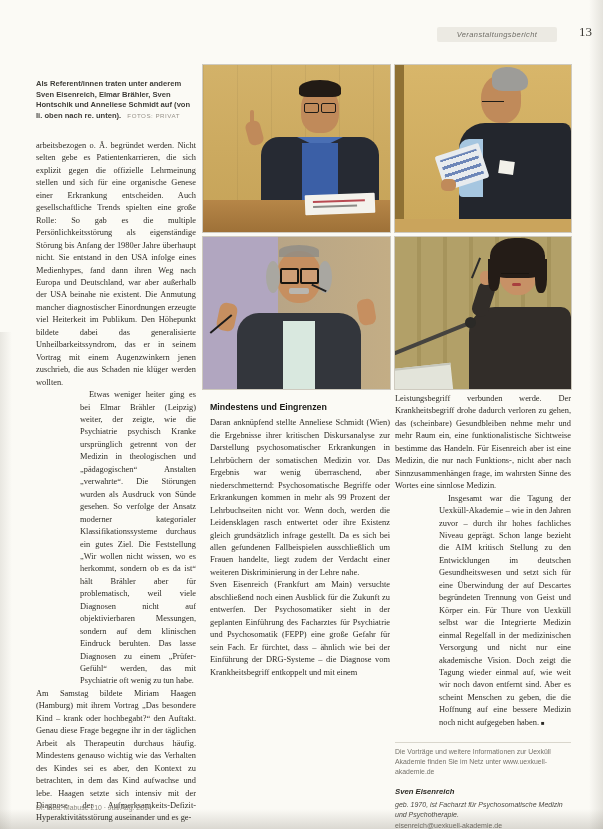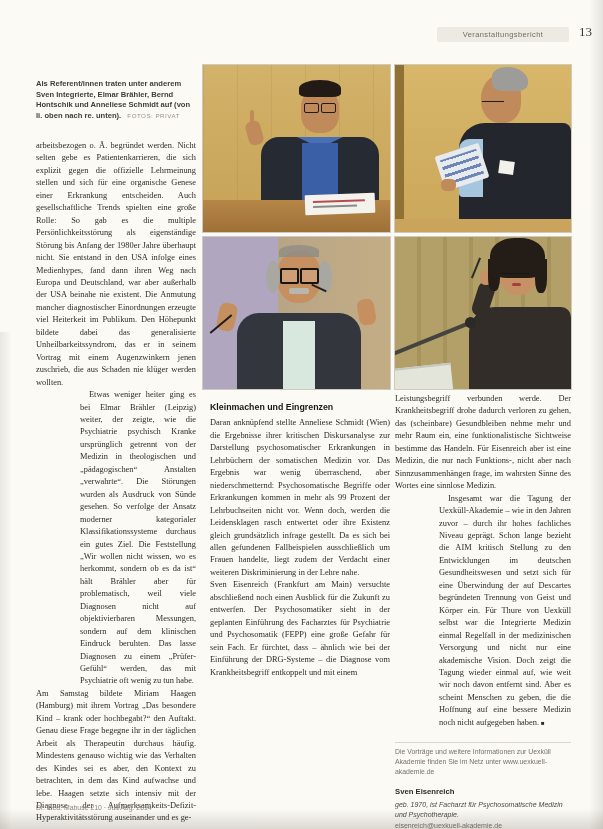--- a/index.html
+++ b/index.html
@@ -6,41 +6,41 @@
   .page{position:relative;width:603px;height:829px;background:#fbfaf5;overflow:hidden;
         font-family:"Liberation Serif",serif;color:#2e2c27;}
   
   .edge{position:absolute;pointer-events:none;}
   .edge-bottom{left:0;bottom:0;width:100%;height:20px;background:linear-gradient(0deg,rgba(70,62,48,.18),rgba(70,62,48,0));}
   .edge-right{right:0;top:0;width:14px;height:100%;background:linear-gradient(270deg,rgba(70,62,48,.12),rgba(70,62,48,0));}
   .edge-left{left:0;bottom:0;width:12px;height:60%;background:linear-gradient(90deg,rgba(70,62,48,.10),rgba(70,62,48,0));}
 
   .rubric-tab{position:absolute;top:27px;left:437px;min-width:120px;height:15px;background:#eceae3;
         border-radius:2px;display:flex;align-items:center;justify-content:center;
-        font-family:"Liberation Sans",sans-serif;font-size:7.5px;color:#6f6d66;letter-spacing:.4px;padding:0 6px;}
+        font-family:"Liberation Sans",sans-serif;font-size:7.5px;color:#6f6d66;letter-spacing:.4px;padding:0 0;font-style:italic;}
   .pagenum{position:absolute;top:24px;left:579px;font-size:13px;color:#3c3a35;}
 
   .caption{position:absolute;left:36px;top:79px;width:162px;font-family:"Liberation Sans",sans-serif;
         font-weight:bold;font-size:7.6px;line-height:10.6px;color:#403e3a;}
   .caption .credit{font-weight:normal;font-size:6.2px;color:#97928a;letter-spacing:.5px;text-transform:uppercase;margin-left:4px;}
 
   .col{position:absolute;font-size:8.4px;line-height:12.45px;text-align:justify;}
   .col p{margin:0;}
   .col p.indent{text-indent:9px;margin-left:44px;}
   .col1{left:36px;top:140px;width:160px;}
   .col2{left:210px;top:393px;width:180px;}
   .col3{left:395px;top:393px;width:176px;}
   .subhead{font-family:"Liberation Sans",sans-serif;font-weight:bold;font-size:8.8px;color:#1a1916;
         margin:8px 0 4px;text-align:left;}
   .endmark{font-size:6px;color:#2e2c27;margin-left:2px;}
 
   .note{margin-top:13px;padding-top:4px;border-top:1px solid #d9d6cc;font-family:"Liberation Sans",sans-serif;
         font-size:6.9px;line-height:9.7px;color:#75726a;text-align:left;}
   .author{margin-top:10px;font-family:"Liberation Sans",sans-serif;text-align:left;}
-  .author .name{font-size:7.7px;font-weight:bold;color:#2e2c27;margin:0;}
+  .author .name{font-size:7.7px;font-weight:bold;font-style:italic;color:#2e2c27;margin:0;}
   .author .bio{font-size:7px;line-height:9.7px;font-style:italic;color:#4a4842;margin:1px 0 0;}
   .author .email{font-size:7px;color:#75726a;margin:1px 0 0;}
 
   .footer{position:absolute;left:36px;top:804px;font-family:"Liberation Sans",sans-serif;font-size:6.9px;color:#8a867d;}
 
   
   .photo{position:absolute;overflow:hidden;box-shadow:0 0 0 1px rgba(90,80,50,.28);}
   .photo *{position:absolute;}
   #photoA{left:203px;top:65px;width:187px;height:167px;background:linear-gradient(180deg,#d3b269,#c5a257);}
   #photoB{left:395px;top:65px;width:176px;height:167px;background:linear-gradient(180deg,#d8b66a,#caa75a);}
@@ -115,21 +115,21 @@
 <body>
 
 <div class="page">
 
   <div class="rubric-tab">
     <span>Veranstaltungsbericht</span>
   </div>
   <div class="pagenum">13</div>
 
   <div class="caption">
-    <span>Als Referent/innen traten unter anderem Sven Integrierte, Elmar Brähler, Bernd Hontschik und Anneliese Schmidt auf (von li. oben nach re. unten).</span>
+    <span>Als Referent/innen traten unter anderem Sven Eisenreich, Elmar Brähler, Sven Hontschik und Anneliese Schmidt auf (von li. oben nach re. unten).</span>
     <span class="credit">Fotos: privat</span>
   </div>
 
   <div class="photo" id="photoA">
     <div class="panels"></div>
     <div class="pa-torso"></div>
     <div class="pa-collar"></div>
     <div class="pa-shirt"></div>
     <div class="pa-head"></div>
     <div class="pa-hair"></div>
@@ -193,21 +193,21 @@
     <div class="pd-laptop"></div>
   </div>
 
   <div class="col col1">
     <p>arbeitsbezogen o. Ä. begründet werden. Nicht selten gebe es Patientenkarrieren, die sich explizit gegen die offizielle Lehrmeinung stellen und sich für eine organische Genese einer Erkrankung entscheiden. Auch gesellschaftliche Trends spielten eine große Rolle: So gab es die multiple Persönlichkeitsstörung als eigenständige Störung bis Anfang der 1980er Jahre überhaupt nicht. Sie entstand in den USA infolge eines Medienhypes, fand dann ihren Weg nach Europa und Deutschland, war aber außerhalb der USA beinahe nie existent. Die Anmutung mancher diagnostischer Einordnungen erzeugte viel Heiterkeit im Publikum. Den Höhepunkt bildete dabei das generalisierte Unheilbarkeitssyndrom, das er in seinem Vortrag mit einem Augenzwinkern jenen zuschrieb, die aus Schaden nie klüger werden wollten.</p>
     <p class="indent">Etwas weniger heiter ging es bei Elmar Brähler (Leipzig) weiter, der zeigte, wie die Psychiatrie psychisch Kranke ursprünglich getrennt von der Medizin in theologischen und „pädagogischen“ Anstalten „verwahrte“. Die Störungen wurden als Ausdruck von Sünde gesehen. So verfolge der Ansatz moderner kategorialer Klassifikationssysteme durchaus ein gutes Ziel. Die Feststellung „Wir wollen nicht wissen, wo es herkommt, sondern ob es da ist“ hält Brähler aber für problematisch, weil viele Diagnosen nicht auf objektivierbaren Messungen, sondern auf dem klinischen Eindruck beruhten. Das lasse Diagnosen zu einem „Prüfer-Gefühl“ werden, das mit Psychiatrie oft wenig zu tun habe.</p>
     <p>Am Samstag bildete Miriam Haagen (Hamburg) mit ihrem Vortrag „Das besondere Kind – krank oder hochbegabt?“ den Auftakt. Genau diese Frage begegne ihr in der täglichen Arbeit als Therapeutin durchaus häufig. Mindestens genauso wichtig wie das Verhalten des Kindes sei es aber, den Kontext zu betrachten, in dem das Kind aufwachse und lebe. Haagen setzte sich intensiv mit der Diagnose der Aufmerksamkeits-Defizit-Hyperaktivitätsstörung auseinander und es ge-</p>
   </div>
 
   <div class="col col2">
-    <div class="subhead">Kleinmachen und Eingrenzen</div>
+    <div class="subhead">Mindestens und Eingrenzen</div>
     <p>Daran anknüpfend stellte Anneliese Schmidt (Wien) die Ergebnisse ihrer kritischen Diskursanalyse zur Darstellung psychosomatischer Erkrankungen in Lehrbüchern der somatischen Medizin vor. Das Ergebnis war wenig überraschend, aber niederschmetternd: Psychosomatische Begriffe oder Erkrankungen kommen in mehr als 99 Prozent der Lehrbuchseiten nicht vor. Wenn doch, werden die Leidensklagen rasch entwertet oder ihre Existenz gleich grundsätzlich infrage gestellt. Da es sich bei allen gefundenen Fallbeispielen ausschließlich um Frauen handelte, liegt zudem der Verdacht einer weiteren Diskriminierung in der Lehre nahe.</p>
     <p>Sven Eisenreich (Frankfurt am Main) versuchte abschließend noch einen Ausblick für die Zukunft zu entwerfen. Der Psychosomatiker sieht in der geplanten Einführung des Facharztes für Psychiatrie und Psychosomatik (FEPP) eine große Gefahr für sein Fach. Er fürchtet, dass – ähnlich wie bei der Einführung der DRG-Systeme – die Diagnose vom Krankheitsbegriff entkoppelt und mit einem</p>
   </div>
 
   <div class="col col3">
     <p>Leistungsbegriff verbunden werde. Der Krankheitsbegriff drohe dadurch verloren zu gehen, das (scheinbare) Gesundbleiben nehme mehr und mehr Raum ein, eine funktionalistische Sichtweise bestimme das Handeln. Für Eisenreich aber ist eine Medizin, die nur nach Funktions-, nicht aber nach Sinnzusammenhängen frage, im wahrsten Sinne des Wortes eine sinnlose Medizin.</p>
     <p class="indent"><span>Insgesamt war die Tagung der Uexküll-Akademie – wie in den Jahren zuvor – durch ihr hohes fachliches Niveau geprägt. Schon lange bezieht die AIM kritisch Stellung zu den Entwicklungen im deutschen Gesundheitswesen und setzt sich für eine Überwindung der auf Descartes begründeten Trennung von Geist und Körper ein. Für Thure von Uexküll selbst war die Integrierte Medizin einmal Regelfall in der medizinischen Versorgung und nicht nur eine akademische Vision. Doch zeigt die Tagung wieder einmal auf, wie weit wir noch davon entfernt sind. Aber es scheint Menschen zu geben, die die Hoffnung auf eine bessere Medizin noch nicht aufgegeben haben.</span><span class="endmark">■</span></p>
     <div class="note">Die Vorträge und weitere Informationen zur Uexküll Akademie finden Sie im Netz unter www.uexkuell-akademie.de</div>
     <div class="author">
       <p class="name">Sven Eisenreich</p>

